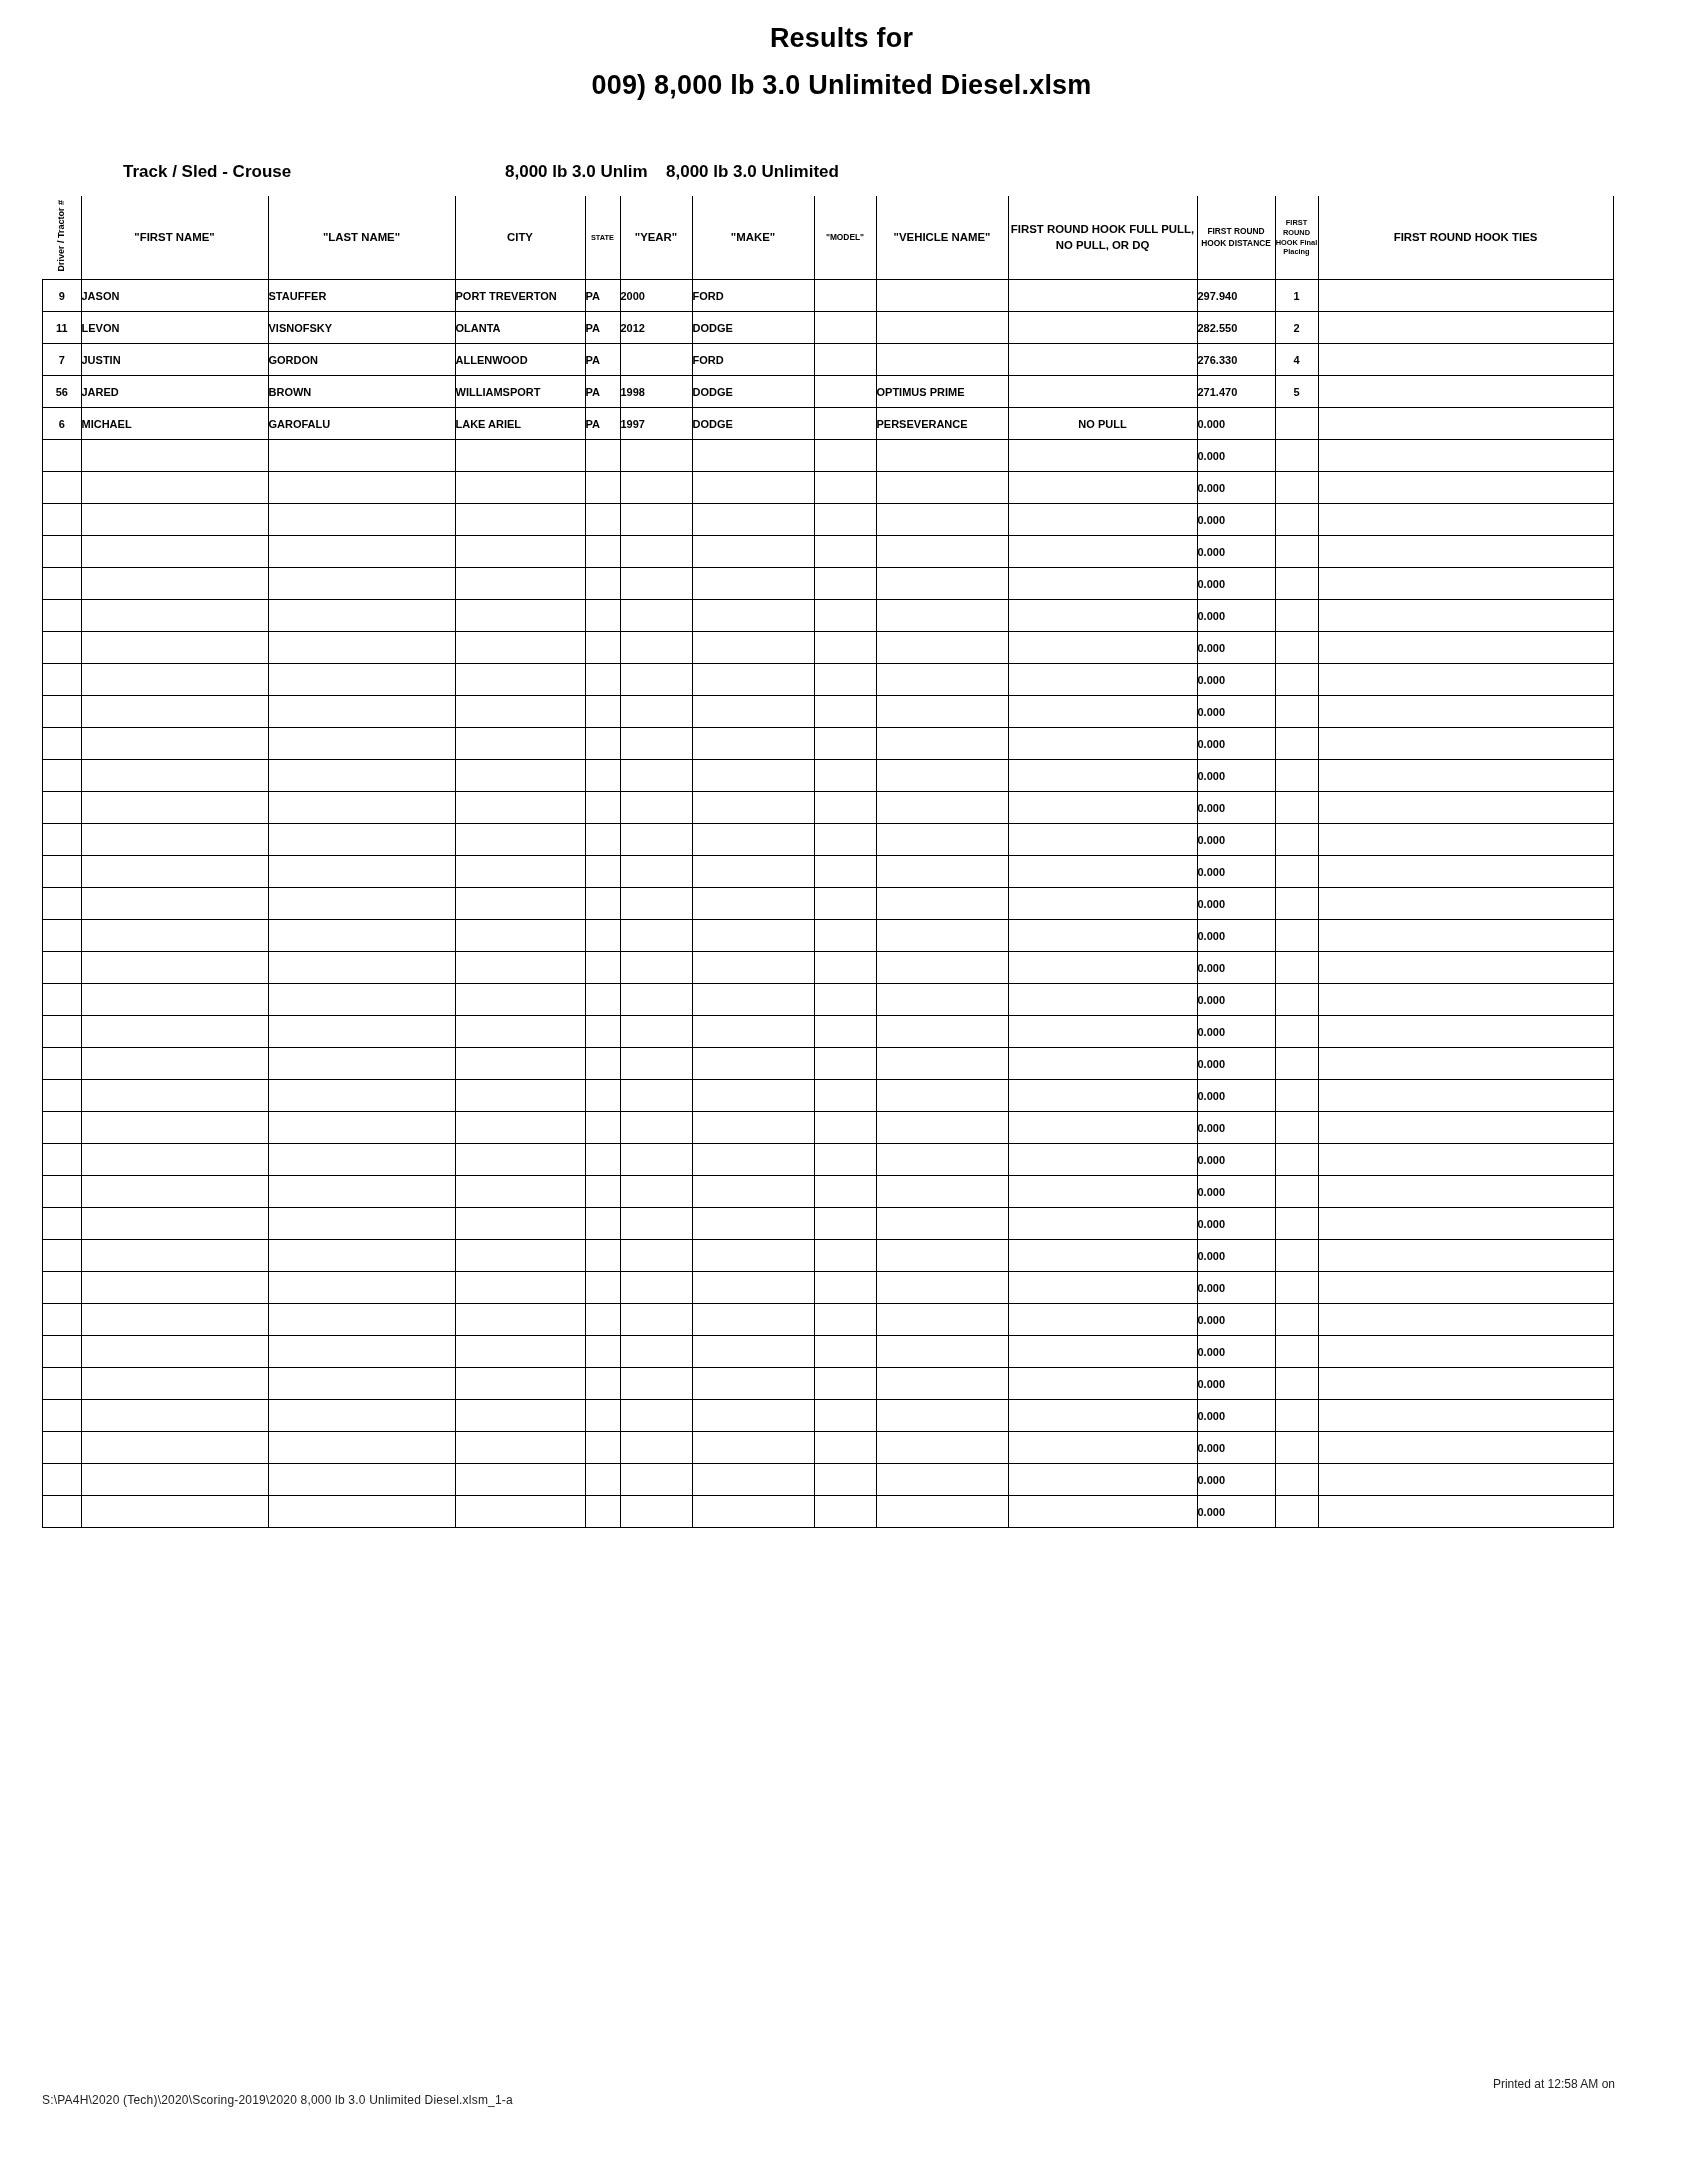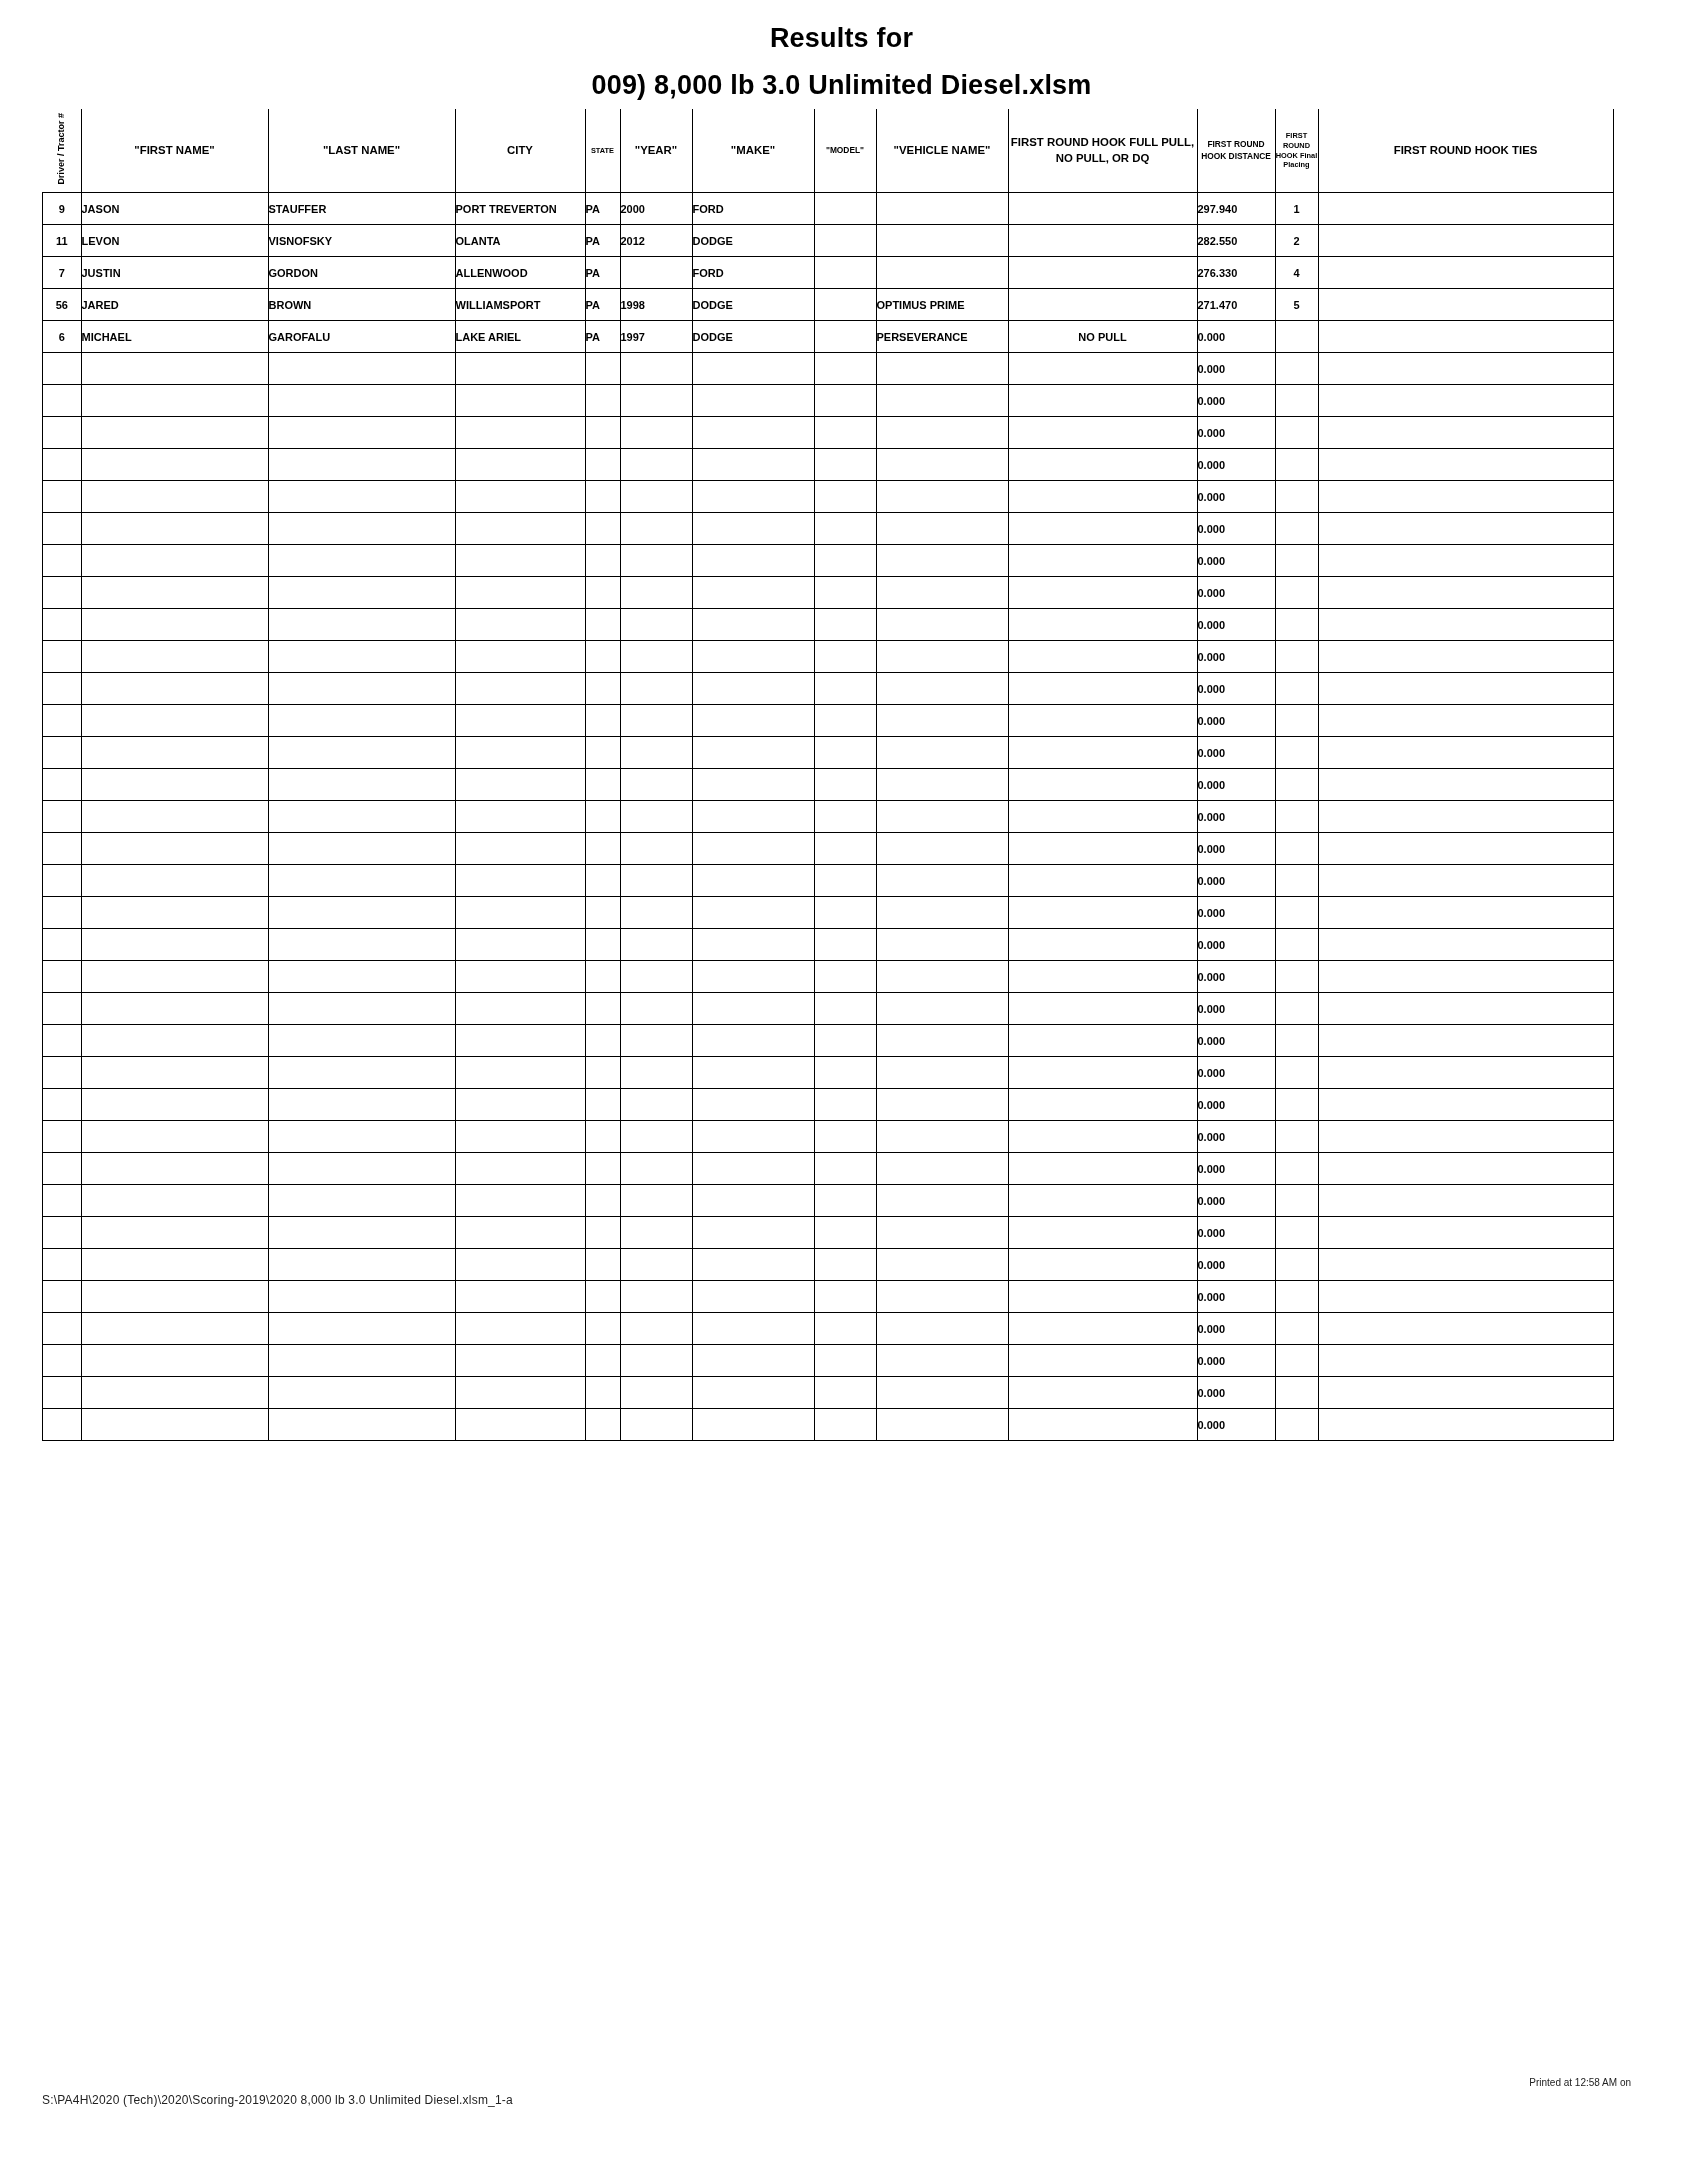--- a/index.html
+++ b/index.html
@@ -152,36 +152,41 @@
   .footer-left {
     position: absolute;
     left: 0;
     top: 16px;
     font-size: 12px;
     color: #222;
     letter-spacing: 0.2px;
   }
   .footer-right {
     position: absolute;
-    right: 10px;
+    right: 26px;
     top: 0;
-    font-size: 10px;
+    font-size: 12px;
     color: #222;
   }
 </style>
 </head>
 <body>
 
 <div class="page">
 
   <div class="title-block">
     <div class="title-line1">Results for</div>
     <div class="title-line2">009) 8,000 lb 3.0 Unlimited Diesel.xlsm</div>
   </div>
 
+  <div class="sheet-head">
+    <div class="track-label">Track / Sled - Crouse</div>
+    <div class="class-label-1">8,000 lb 3.0 Unlim</div>
+    <div class="class-label-2">8,000 lb 3.0 Unlimited</div>
+  </div>
 
   <table class="grid">
     <thead>
       <tr>
         <th class="c-num first-col">
           <span class="vert">Driver / Tractor #</span>
         </th>
         <th class="c-first boxed">"FIRST NAME"</th>
         <th class="c-last boxed">"LAST NAME"</th>
         <th class="c-city boxed">CITY</th>

